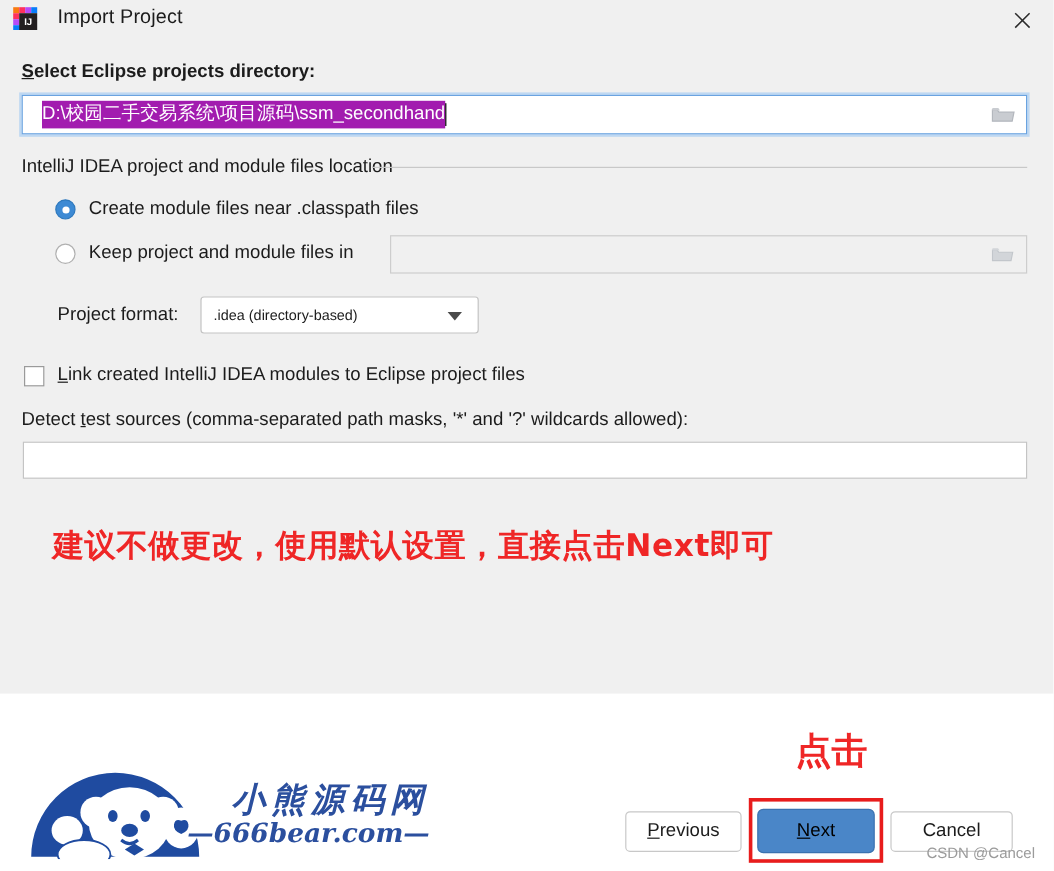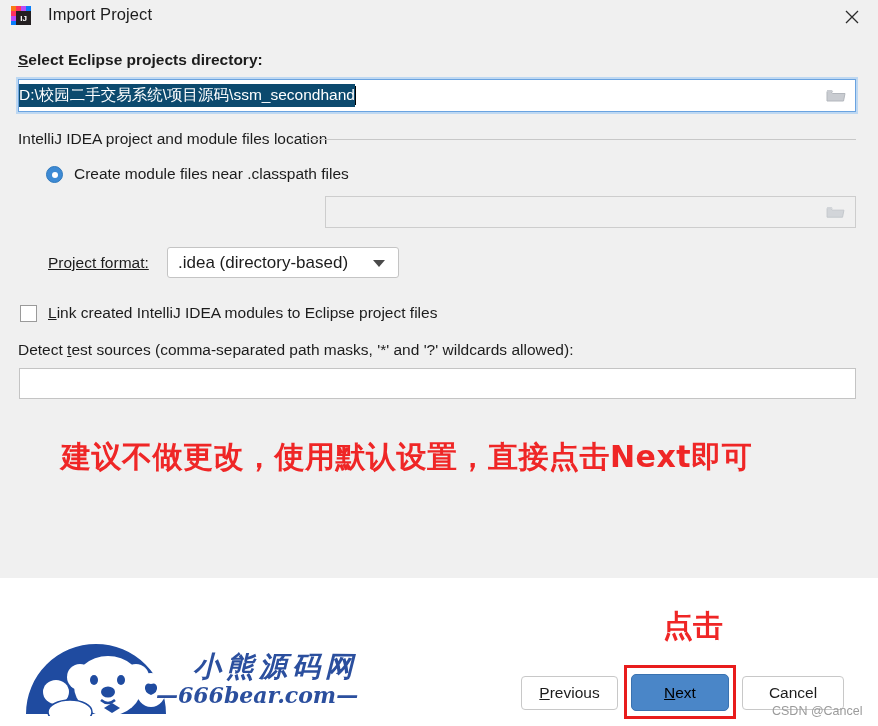--- a/index.html
+++ b/index.html
@@ -53,22 +53,22 @@
   #path-field {
     position: absolute; left: 18px; top: 79px;
     width: 838px; height: 33px;
     background: #ffffff;
     border: 1px solid #6aa3e0;
     box-shadow: 0 0 0 2px #bed8f2;
     box-sizing: border-box;
     display: flex; align-items: center;
   }
   #path-sel {
-    margin-left: 0;
-    background: #0c4a6e;
+    margin-left: 16px;
+    background: #a21caf;
     color: #ffffff;
     font-size: 15.5px;
     padding: 1px 0 2px 0;
     line-height: 1.35;
     white-space: nowrap;
   }
   #path-caret {
     width: 1px; height: 19px; background: #000; margin-left: 0px;
   }
   #path-browse {
@@ -104,32 +104,32 @@
     border: 1px solid #cdcdcd;
     box-sizing: border-box;
   }
   #keep-browse {
     position: absolute; right: 6px; top: 4px;
     width: 28px; height: 22px;
     display:flex; align-items:center; justify-content:center;
   }
 
   
-  #format-label { left: 48px; top: 254px; text-decoration: underline; }
+  #format-label { left: 48px; top: 254px; }
   #format-combo {
     position: absolute; left: 167px; top: 247px;
     width: 232px; height: 31px;
     background: #ffffff;
     border: 1px solid #c4c4c4;
     border-radius: 3px;
     box-sizing: border-box;
     display:flex; align-items:center;
   }
   #format-value {
-    margin-left: 10px; font-size: 17px; color: #1c1c1c;
+    margin-left: 10px; font-size: 12px; color: #1c1c1c;
   }
   #format-arrow {
     position: absolute; right: 13px; top: 12px;
     width: 0; height: 0;
     border-left: 6px solid transparent;
     border-right: 6px solid transparent;
     border-top: 7px solid #4a4a4a;
   }
 
   
@@ -146,23 +146,23 @@
   #detect-field {
     position: absolute; left: 19px; top: 368px;
     width: 837px; height: 31px;
     background: #ffffff;
     border: 1px solid #c4c4c4;
     box-sizing: border-box;
   }
 
   
   #annotation {
-    position: absolute; left: 61px; top: 437px;
+    position: absolute; left: 44px; top: 437px;
     font-family: "DejaVu Sans", sans-serif;
-    font-size: 30px; font-weight: bold;
+    font-size: 26px; font-weight: bold;
     color: #ef2626;
     letter-spacing: .5px;
     white-space: nowrap;
   }
   #click-note {
     position: absolute; left: 663px; top: 606px;
     font-family: "DejaVu Sans", sans-serif;
     font-size: 30px; font-weight: bold;
     color: #ef2626;
     white-space: nowrap;
@@ -267,20 +267,24 @@
   <div class="lbl" id="group-label">IntelliJ IDEA project and module files location</div>
   <div id="group-line"></div>
 
   <div class="radio-row" style="left:46px; top:165px;">
     <span class="radio-outer on">
         <span class="radio-dot"></span>
       </span>
     <span class="radio-lbl">Create module files near .classpath files</span>
   </div>
 
+  <div class="radio-row" style="left:46px; top:202px;">
+    <span class="radio-outer off"></span>
+    <span class="radio-lbl">Keep project and module files in</span>
+  </div>
 
   <div id="keep-field">
     <div id="keep-browse">
       <svg width="19" height="15" viewBox="0 0 20 16">
         <path d="M1 3.5 L1 13 L17.5 13 L19 5.5 L6.5 5.5 L5 3.5 Z" fill="#d2d5d9" stroke="#c2c6cb" stroke-width="1"></path>
         <path d="M1 3.5 L1 2 L6 2 L7.3 4 L1 4 Z" fill="#d2d5d9"></path>
       </svg>
     </div>
   </div>
 

